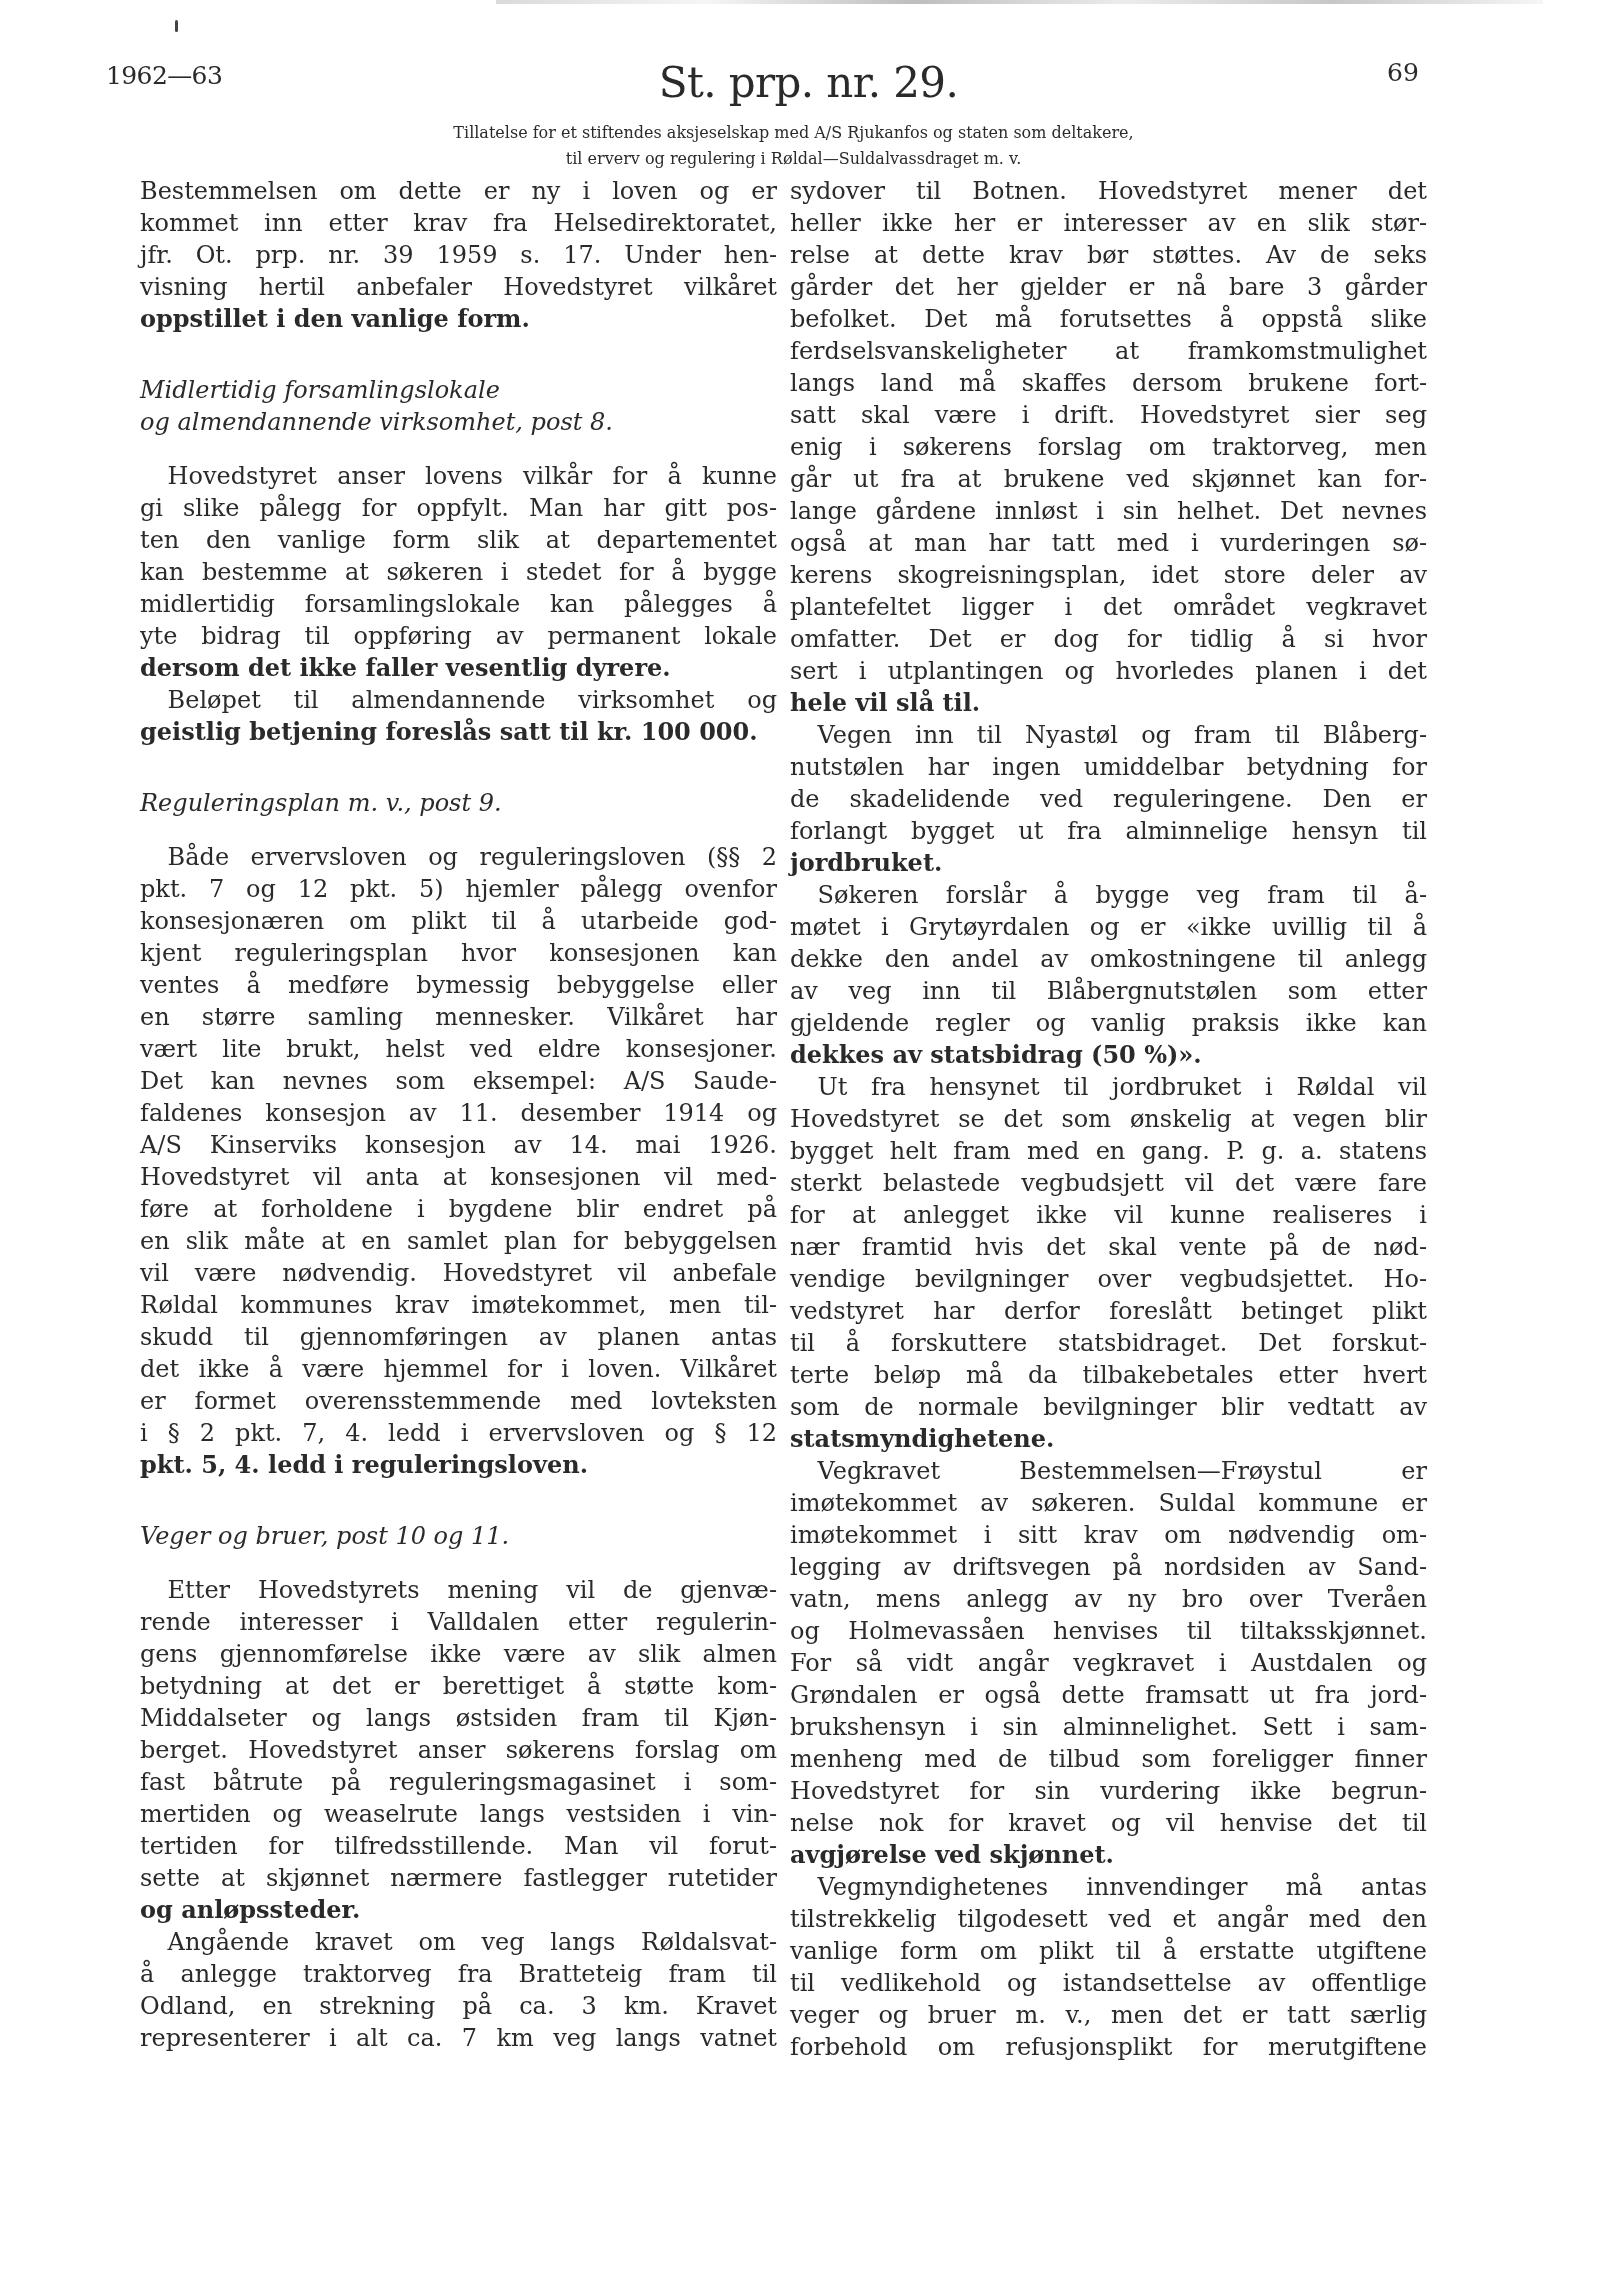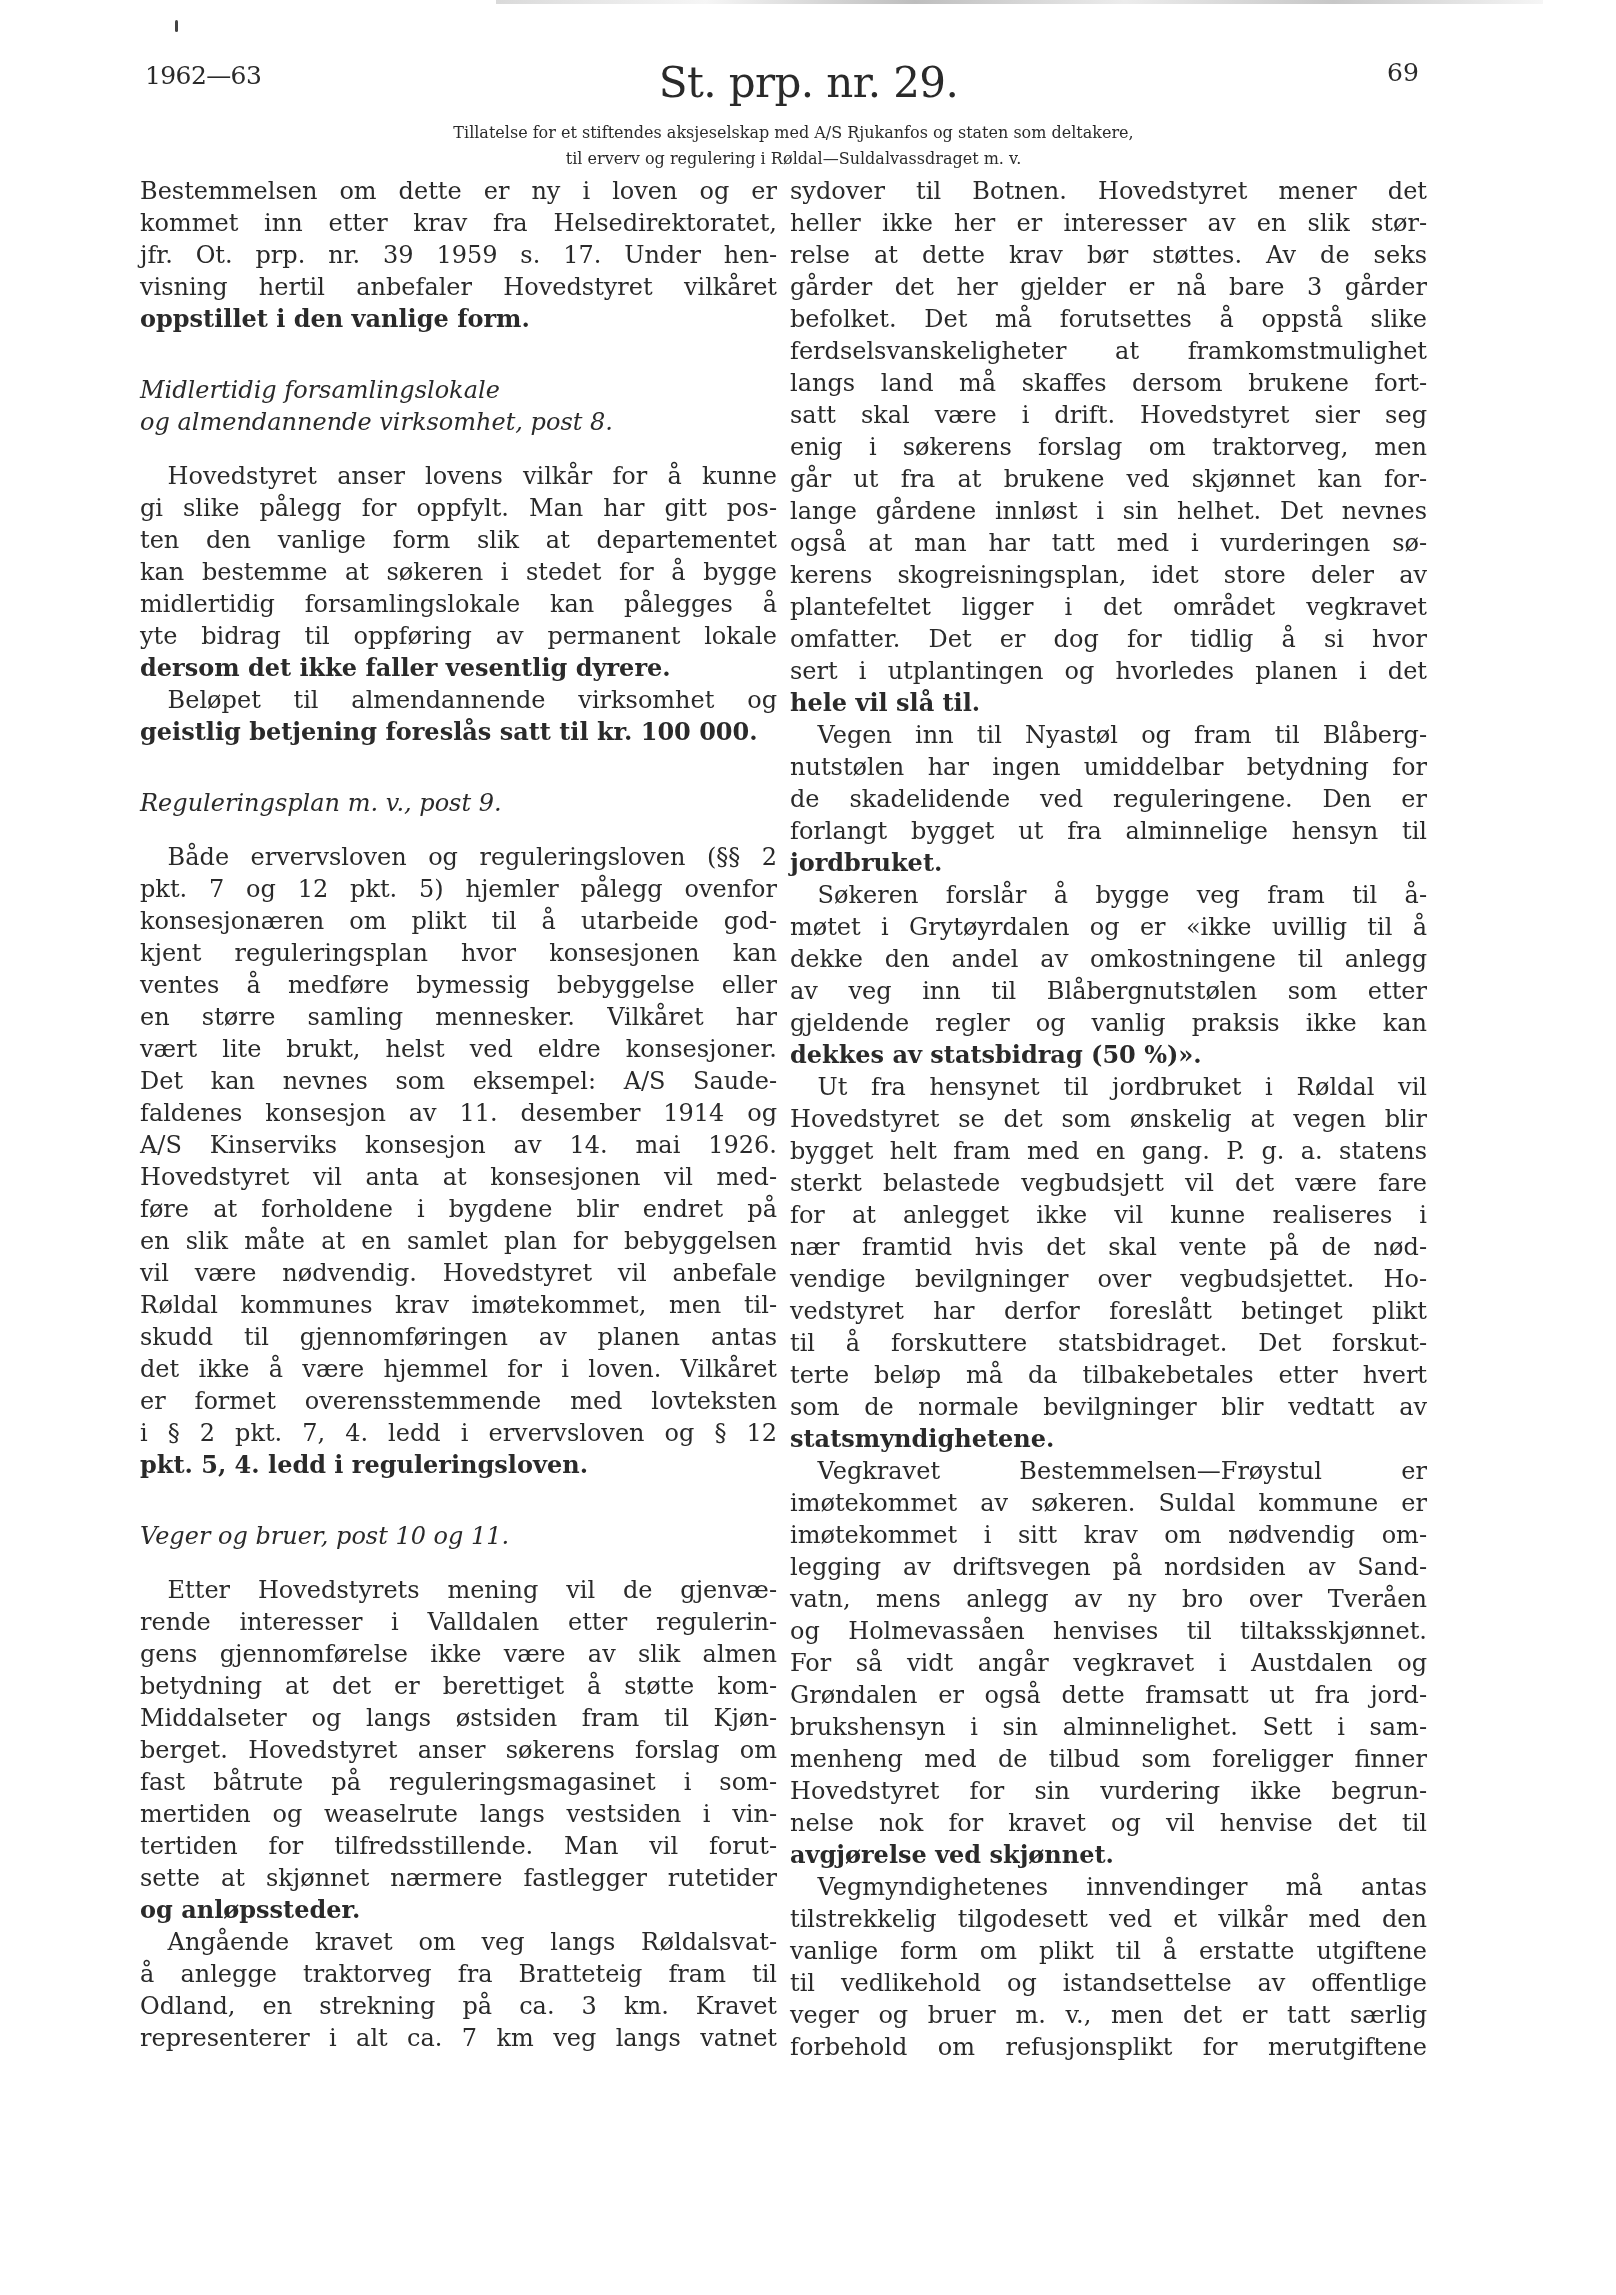--- a/index.html
+++ b/index.html
@@ -4,21 +4,21 @@
 <style>
   html, body { margin: 0; padding: 0; background: #ffffff; }
   body {
     width: 1617px; height: 2295px; position: relative; overflow: hidden;
     font-family: "DejaVu Serif", "Liberation Serif", serif;
     color: #2a2a2a;
   }
   .scan-bar { position: absolute; top: 0; left: 496px; width: 1047px; height: 4.4px;
     background: linear-gradient(90deg, #bbb, #eee 20%, #888 40%, #ddd 60%, #999 80%, #eee); opacity: .55; }
   .scan-dot { position: absolute; left: 175px; top: 20px; width: 3.3px; height: 12px; border-radius: 1.7px; background: #444; }
-  .hdr-left { position: absolute; left: 106px; top: 61px; font-size: 25px; letter-spacing: -0.6px; margin-left: 39px; }
+  .hdr-left { position: absolute; left: 106px; top: 61px; font-size: 25px; letter-spacing: -0.6px; }
   .hdr-right { position: absolute; left: 1387px; top: 58px; font-size: 25px; }
   .hdr-center { position: absolute; left: 0; width: 1617px; top: 58px; text-align: center;
     font-size: 42px; font-weight: normal; letter-spacing: -0.6px; }
   .subtitle { position: absolute; left: 0; width: 1587px; top: 120px; text-align: center;
     font-size: 16px; line-height: 26.4px; }
   .col { position: absolute; top: 175px; width: 637px; font-size: 24px; line-height: 32px; }
   .col.left { left: 140px; }
   .col.right { left: 790px; }
   .line { display: block; white-space: nowrap; text-align: justify; text-align-last: justify; height: 32px; overflow: visible; }
   .line.last { text-align-last: left; font-weight: bold; }
@@ -175,20 +175,20 @@
       <span class="line">For så vidt angår vegkravet i Austdalen og</span>
       <span class="line">Grøndalen er også dette framsatt ut fra jord-</span>
       <span class="line">brukshensyn i sin alminnelighet. Sett i sam-</span>
       <span class="line">menheng med de tilbud som foreligger finner</span>
       <span class="line">Hovedstyret for sin vurdering ikke begrun-</span>
       <span class="line">nelse nok for kravet og vil henvise det til</span>
       <span class="line last">avgjørelse ved skjønnet.</span>
     </div>
     <div>
       <span class="line indent">Vegmyndighetenes innvendinger må antas</span>
-      <span class="line">tilstrekkelig tilgodesett ved et vilkår med den</span>
+      <span class="line">tilstrekkelig tilgodesett ved et angår med den</span>
       <span class="line">vanlige form om plikt til å erstatte utgiftene</span>
       <span class="line">til vedlikehold og istandsettelse av offentlige</span>
       <span class="line">veger og bruer m. v., men det er tatt særlig</span>
       <span class="line">forbehold om refusjonsplikt for merutgiftene</span>
     </div>
   </div>
 
 
 </body></html>

